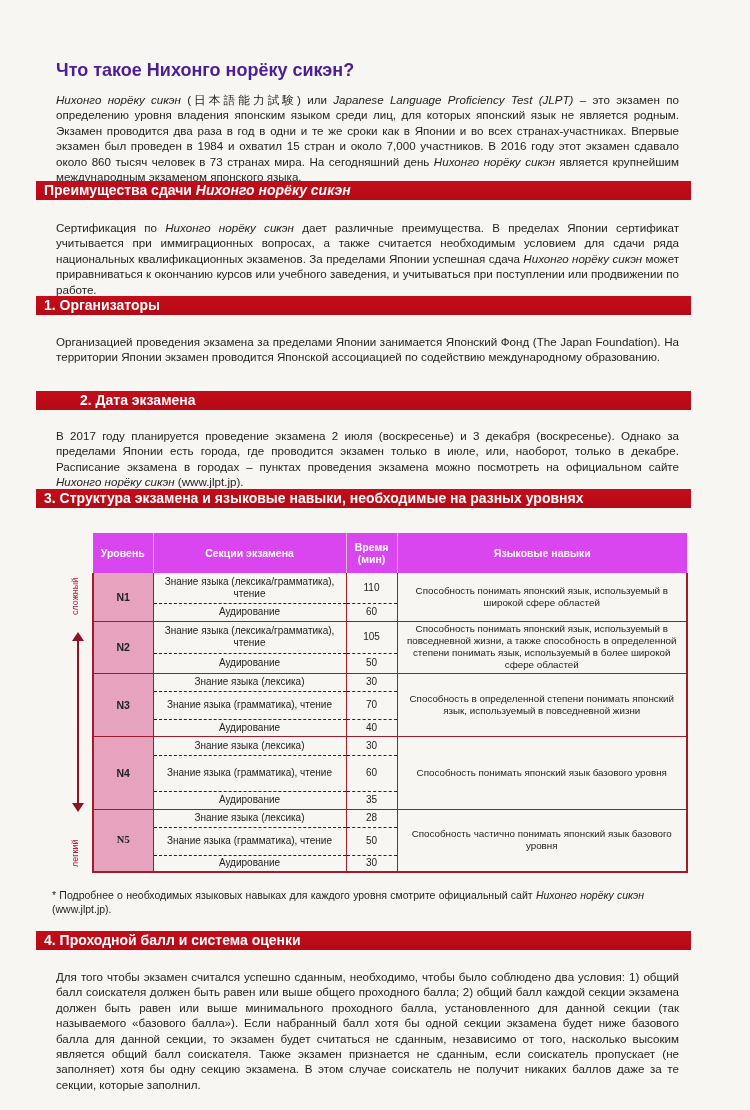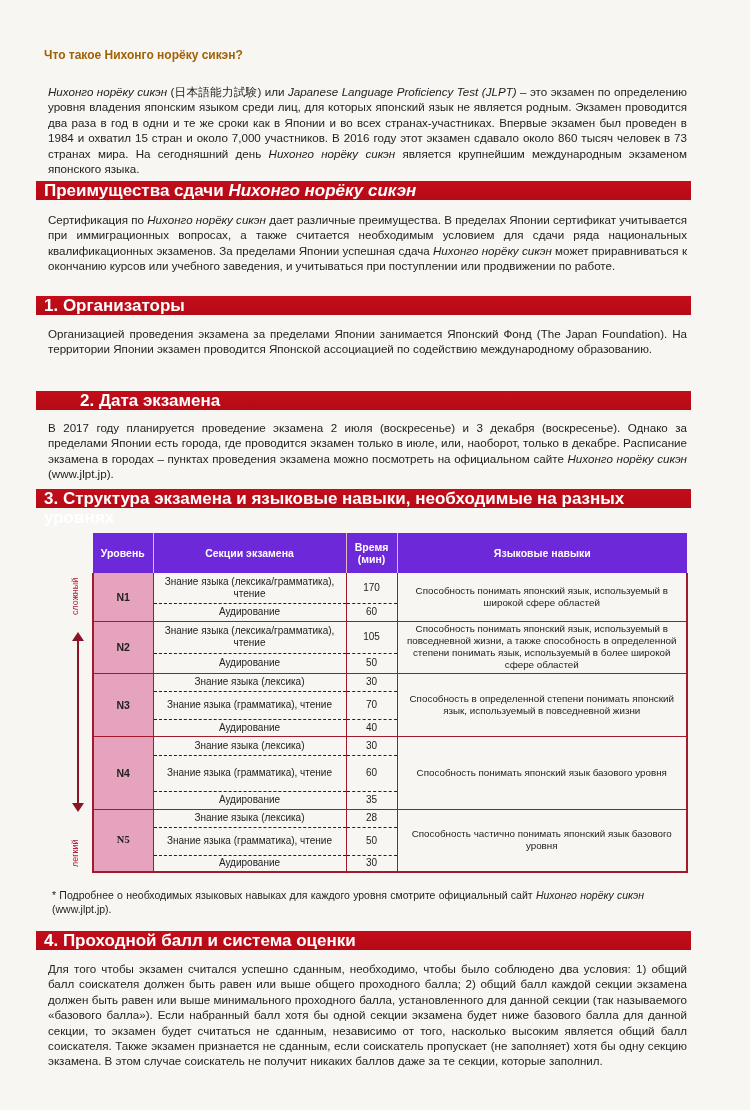--- a/index.html
+++ b/index.html
@@ -6,43 +6,43 @@
   body {
     width: 750px; height: 1110px; overflow: hidden;
     background: #f7f6f3;
     font-family: "Liberation Sans", sans-serif;
     color: #1f1f1f;
     position: relative;
   }
   .page { position: absolute; left: 44px; top: 0; width: 648px; }
   h1.title {
     position: absolute; top: 48px; left: 0;
-    margin: 0; font-size: 12px; font-weight: bold; color: #a16207;
+    margin: 12px; font-size: 18px; font-weight: bold; color: #4c1d95;
   }
   p.body {
-    margin: 4px; font-size: 11.6px; line-height: 15.4px;
+    margin: 12px; font-size: 11.6px; line-height: 15.4px;
     text-align: justify; color: #232323;
   }
   .it { font-style: italic; }
   .sec-bar {
     position: absolute; left: -8px; width: 655px; height: 19px;
     background: linear-gradient(to bottom, #c40d1a 0%, #b50a16 100%);
-    color: #fff; font-weight: bold; font-size: 17px;
+    color: #fff; font-weight: bold; font-size: 14px;
     line-height: 19px; padding-left: 8px; box-sizing: border-box;
   }
   .block { position: absolute; left: 0; width: 647px; }
 
   
   .tbl-wrap { position: absolute; left: 48px; top: 533px; width: 594px; }
   table.exam {
     border-collapse: collapse; width: 594px; table-layout: fixed;
     font-size: 10px; color: #222;
   }
   table.exam th {
-    background: #6d28d9; color: #fff; font-weight: bold; font-size: 10.5px;
+    background: #d946ef; color: #fff; font-weight: bold; font-size: 10.5px;
     height: 38px; border-right: 1.5px solid #e7b9bd; text-align: center;
     line-height: 12px;
   }
   table.exam th:last-child { border-right: none; }
   table.exam td {
     text-align: center; vertical-align: middle;
     border-left: 1.5px solid #a31a2a; border-right: 1.5px solid #a31a2a;
     padding: 0 4px; line-height: 12px;
   }
   table.exam td.lvl {
@@ -125,21 +125,21 @@
         <th>Уровень</th>
         <th>Секции экзамена</th>
         <th>Время (мин)</th>
         <th>Языковые навыки</th>
       </tr>
     </thead>
     <tbody id="exam-body">
         <tr class="dash" style="height: 30px;">
           <td class="lvl" rowspan="2" style="border-bottom: 1.5px solid rgb(163, 26, 42);">N1</td>
           <td class="sec">Знание языка (лексика/грамматика), чтение</td>
-          <td class="min">170</td>
+          <td class="min">110</td>
           <td class="skill" rowspan="2" style="border-bottom: 1.5px solid rgb(163, 26, 42);">Способность понимать японский язык, используемый в широкой сфере областей</td>
         </tr>
         <tr class="grp-end" style="height: 18px;">
           <td class="sec">Аудирование</td>
           <td class="min">60</td>
         </tr>
         <tr class="dash" style="height: 32px;">
           <td class="lvl" rowspan="2" style="border-bottom: 1.5px solid rgb(163, 26, 42);">N2</td>
           <td class="sec">Знание языка (лексика/грамматика), чтение</td>
           <td class="min">105</td>

